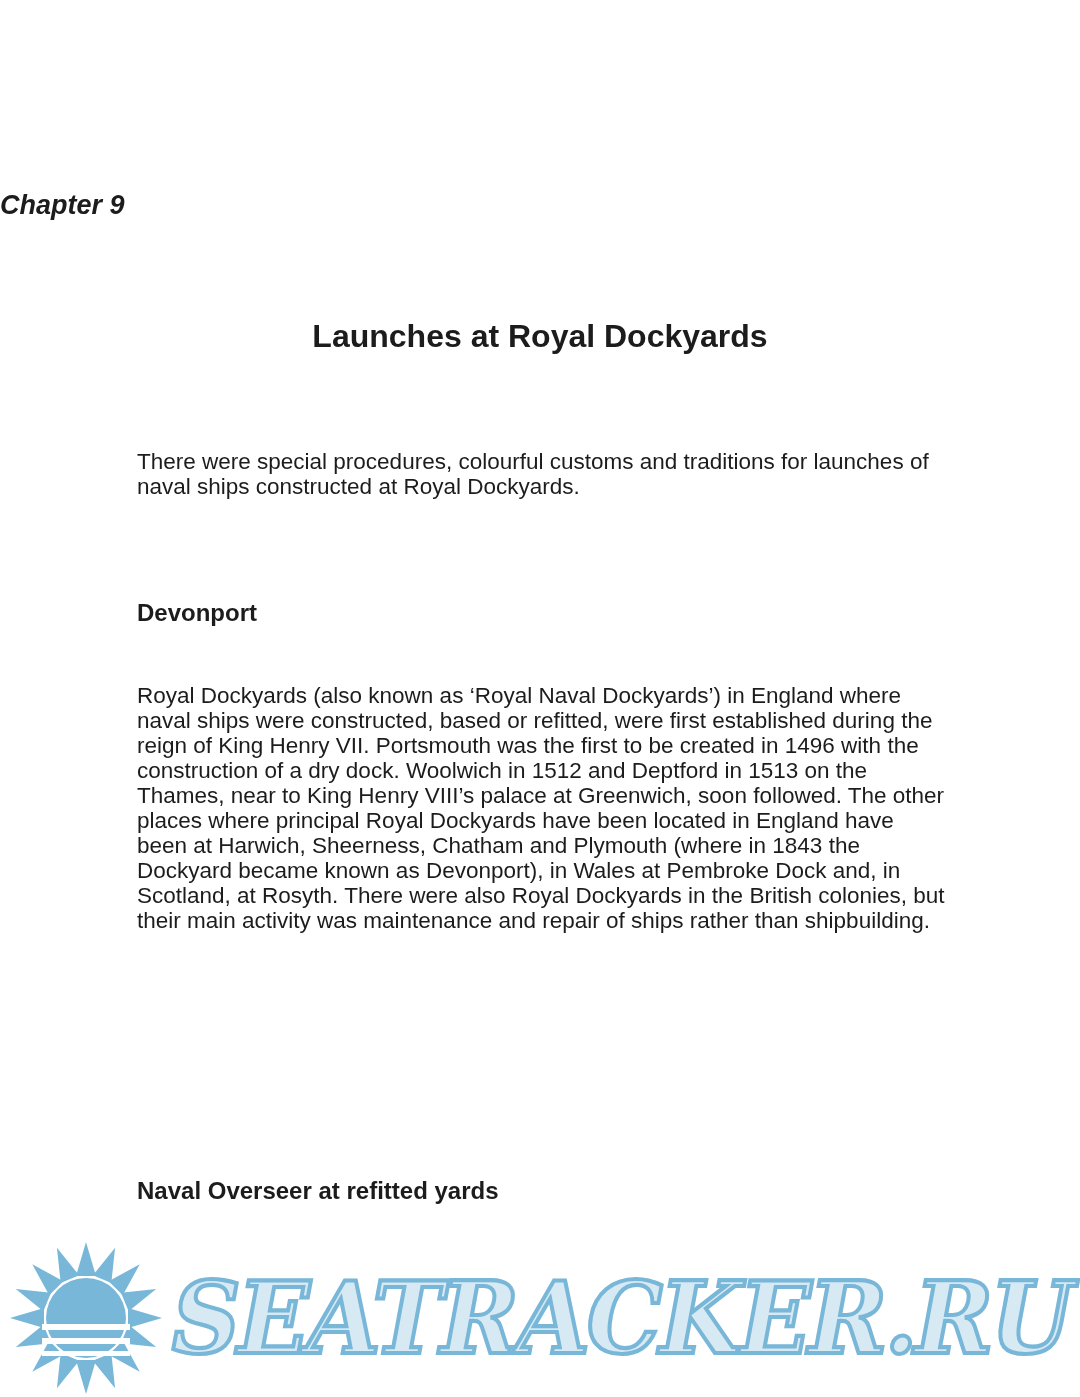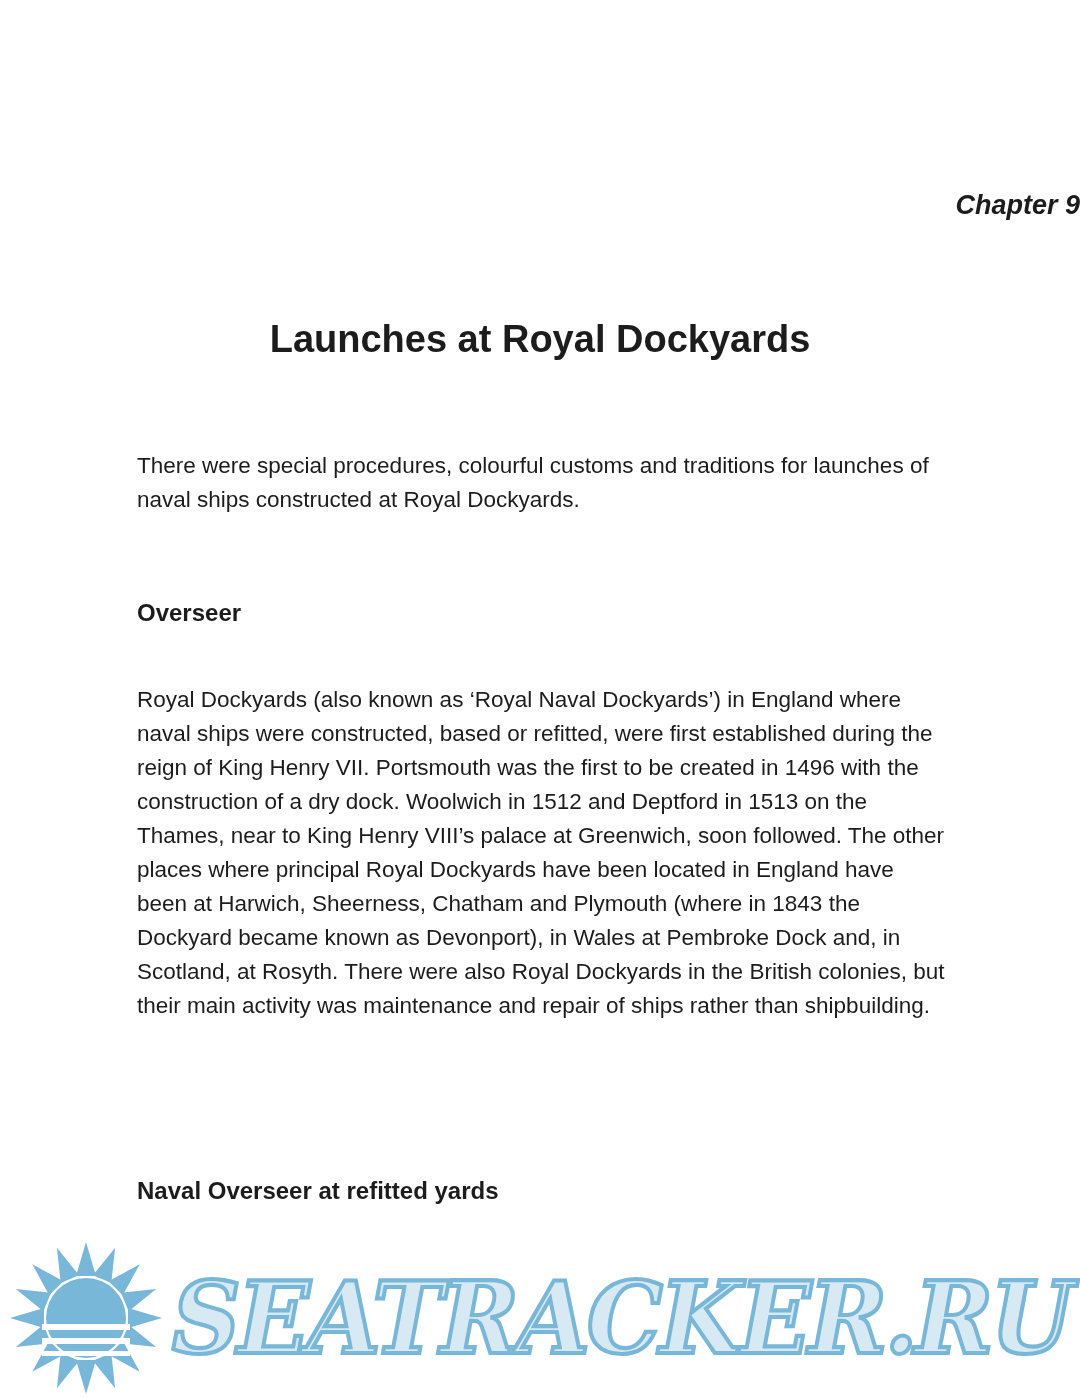--- a/index.html
+++ b/index.html
@@ -14,42 +14,42 @@
     background: #ffffff;
     overflow: hidden;
     font-family: "Liberation Sans", sans-serif;
     color: #1c1c1c;
   }
   .chapter-label {
     position: absolute;
     top: 190px;
     left: 0;
     width: 100%;
-    text-align: right;
+    text-align: left;
     font-size: 27px;
     font-weight: bold;
     font-style: italic;
     color: #1c1c1c;
   }
   .doc-title {
     position: absolute;
     top: 318px;
     left: 0;
     width: 100%;
     text-align: center;
-    font-size: 38px;
+    font-size: 32px;
     font-weight: bold;
     color: #1c1c1c;
   }
   .para {
     position: absolute;
     left: 137px;
     width: 812px;
     font-size: 22.5px;
-    line-height: 34px;
+    line-height: 25px;
     color: #1c1c1c;
   }
   .para-intro { top: 449px; }
   .para-main  { top: 683px; }
   .section-heading {
     position: absolute;
     left: 137px;
     font-size: 24px;
     font-weight: bold;
     color: #1c1c1c;
@@ -90,21 +90,21 @@
 <body>
 
 <div class="page">
 
   <div class="chapter-label">Chapter 9</div>
 
   <div class="doc-title">Launches at Royal Dockyards</div>
 
   <div class="para para-intro">There were special procedures, colourful customs and traditions for launches of naval ships constructed at Royal Dockyards.</div>
 
-  <div class="section-heading heading-location">Overseer</div>
+  <div class="section-heading heading-location">Devonport</div>
 
   <div class="para para-main">Royal Dockyards (also known as ‘Royal Naval Dockyards’) in England where naval ships were constructed, based or refitted, were first established during the reign of King Henry VII. Portsmouth was the first to be created in 1496 with the construction of a dry dock. Woolwich in 1512 and Deptford in 1513 on the Thames, near to King Henry VIII’s palace at Greenwich, soon followed. The other places where principal Royal Dockyards have been located in England have been at Harwich, Sheerness, Chatham and Plymouth (where in 1843 the Dockyard became known as Devonport), in Wales at Pembroke Dock and, in Scotland, at Rosyth. There were also Royal Dockyards in the British colonies, but their main activity was maintenance and repair of ships rather than shipbuilding.</div>
 
   <div class="section-heading heading-overseer">Naval Overseer at refitted yards</div>
 
   <div class="watermark">
     <svg class="sun-logo" viewBox="0 0 172 159" xmlns="http://www.w3.org/2000/svg">
       <defs>
         <polygon id="ray" points="0,-76 10,-42 -10,-42" fill="#79b7d9"></polygon>
       </defs>

